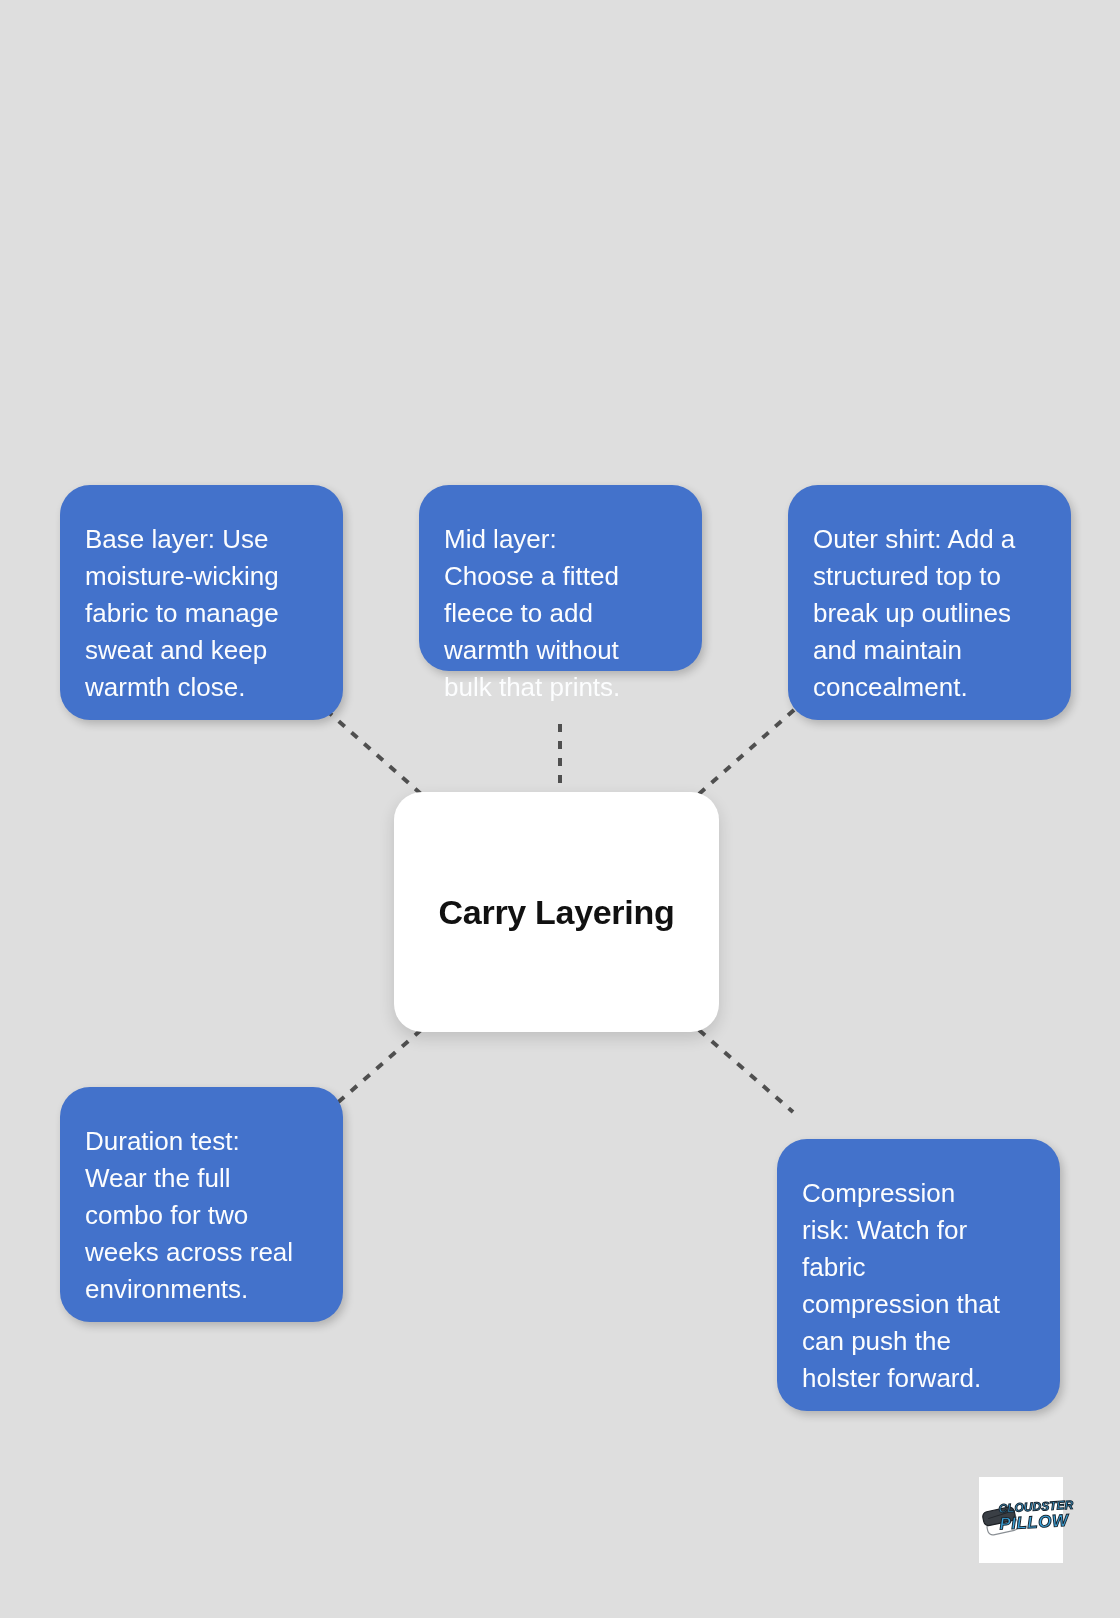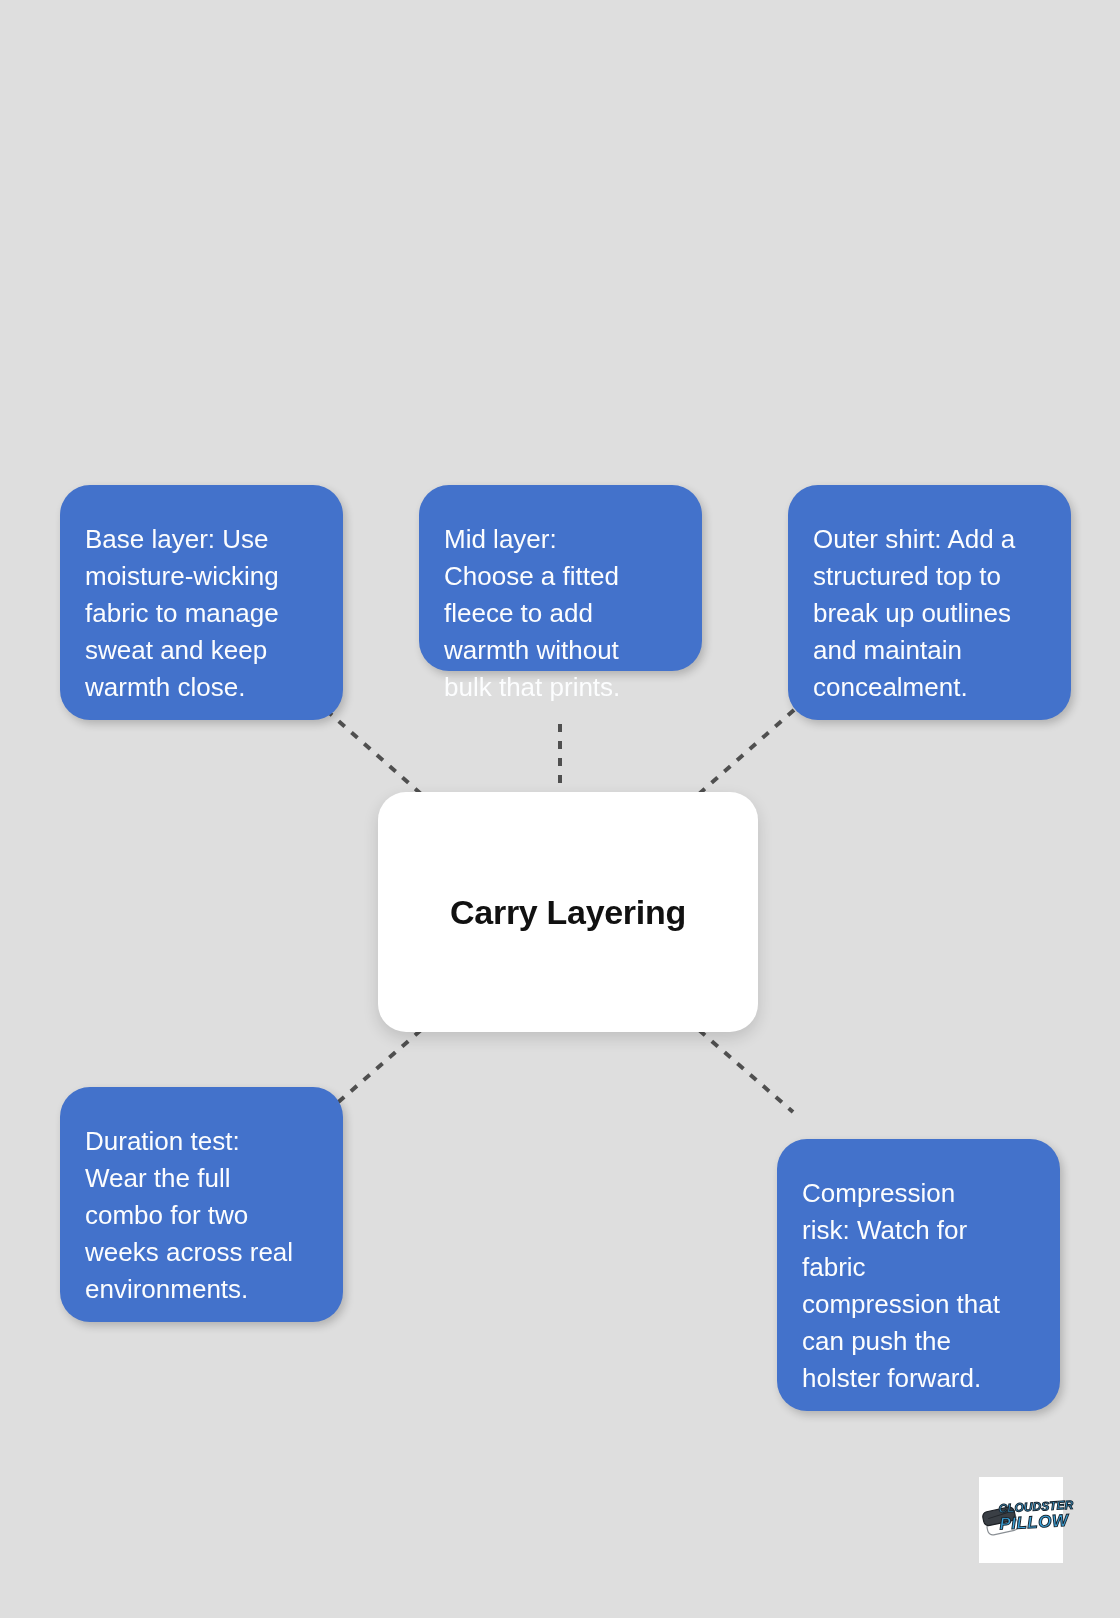--- a/index.html
+++ b/index.html
@@ -57,23 +57,23 @@
     line-height: 37px;
     white-space: pre-line;
   }
   .n1 { left: 60px;  top: 485px;  width: 283px; height: 235px; }
   .n2 { left: 419px; top: 485px;  width: 283px; height: 186px; }
   .n3 { left: 777px; top: 485px;  width: 283px; height: 235px; margin-left: 11px; }
   .n4 { left: 60px;  top: 1087px; width: 283px; height: 235px; }
   .n5 { left: 777px; top: 1103px; width: 283px; height: 272px; margin-top: 36px; }
   .center-node {
     position: absolute;
-    left: 378px;
+    left: 394px;
     top: 792px;
-    width: 380px;
+    width: 325px;
     height: 240px;
     background: #ffffff;
     border-radius: 28px;
     box-shadow: 0 6px 16px rgba(0,0,0,0.14);
     display: flex;
     align-items: center;
     justify-content: center;
   }
   .center-label {
     font-size: 34px;

